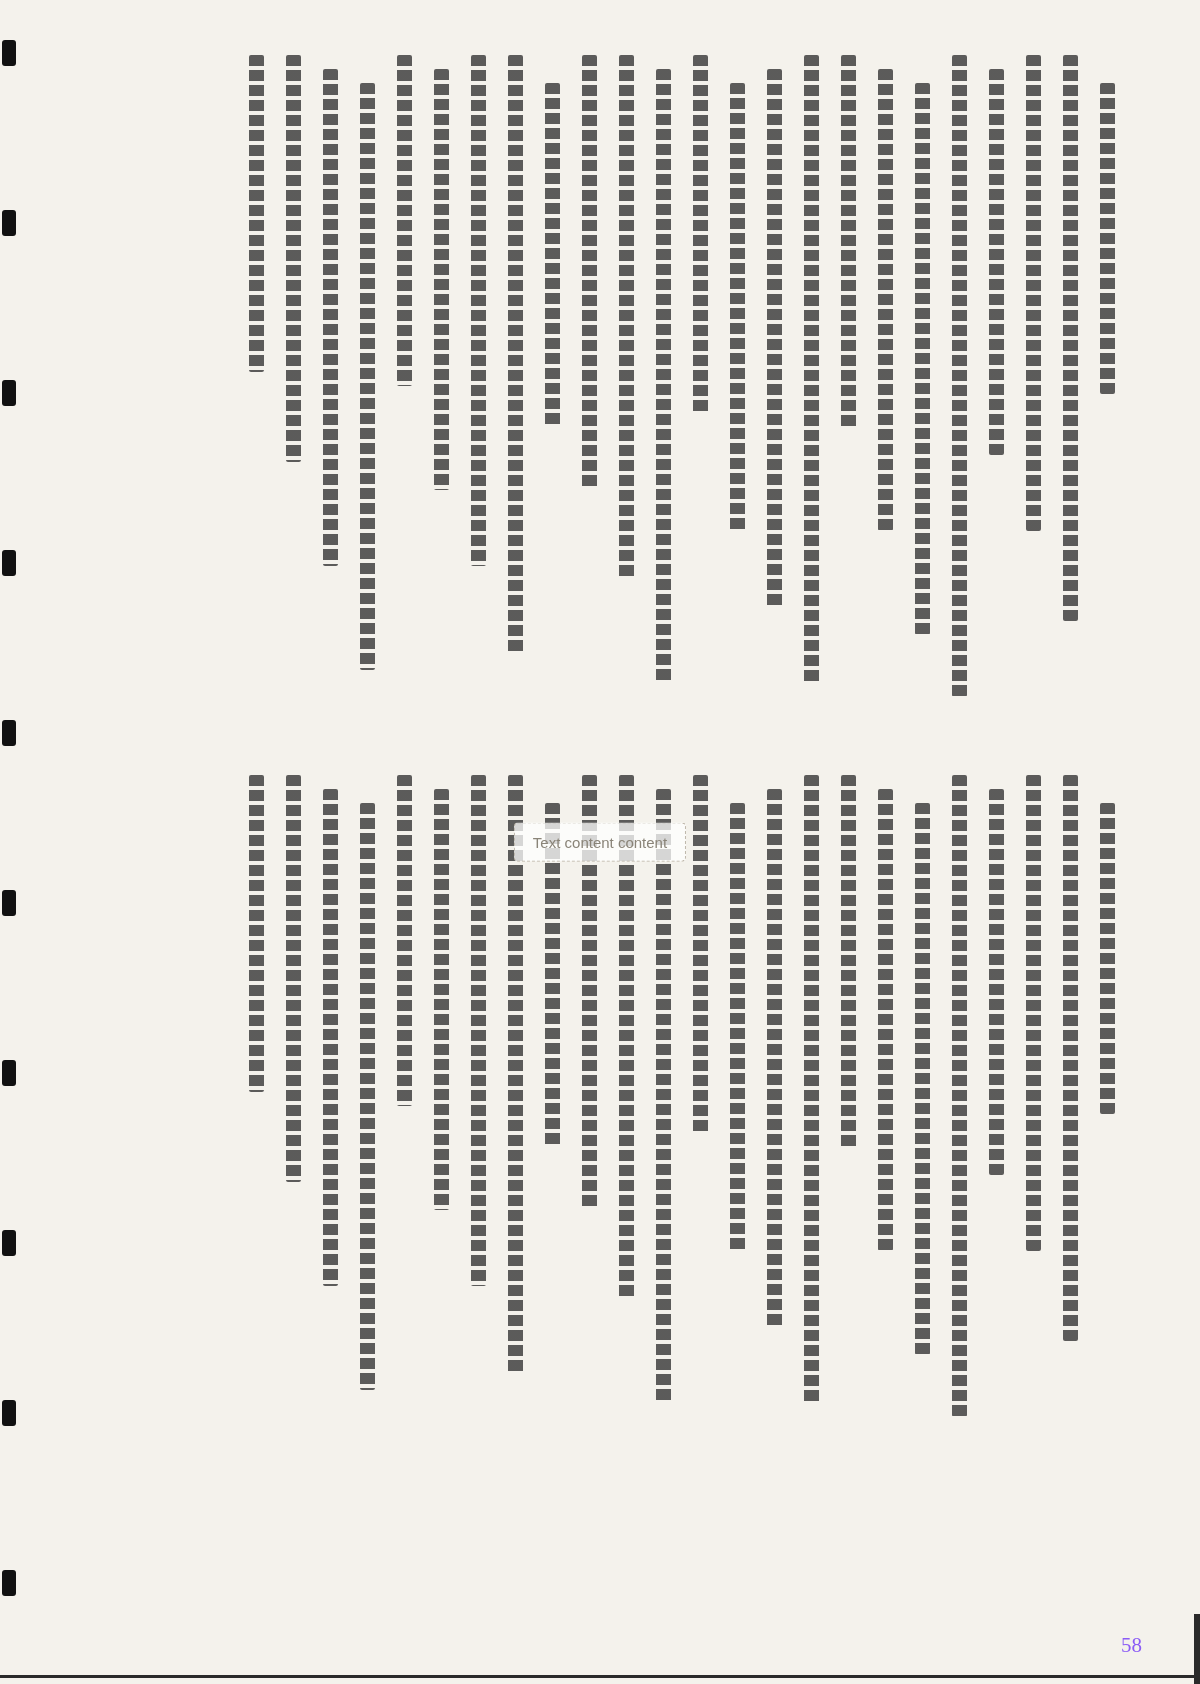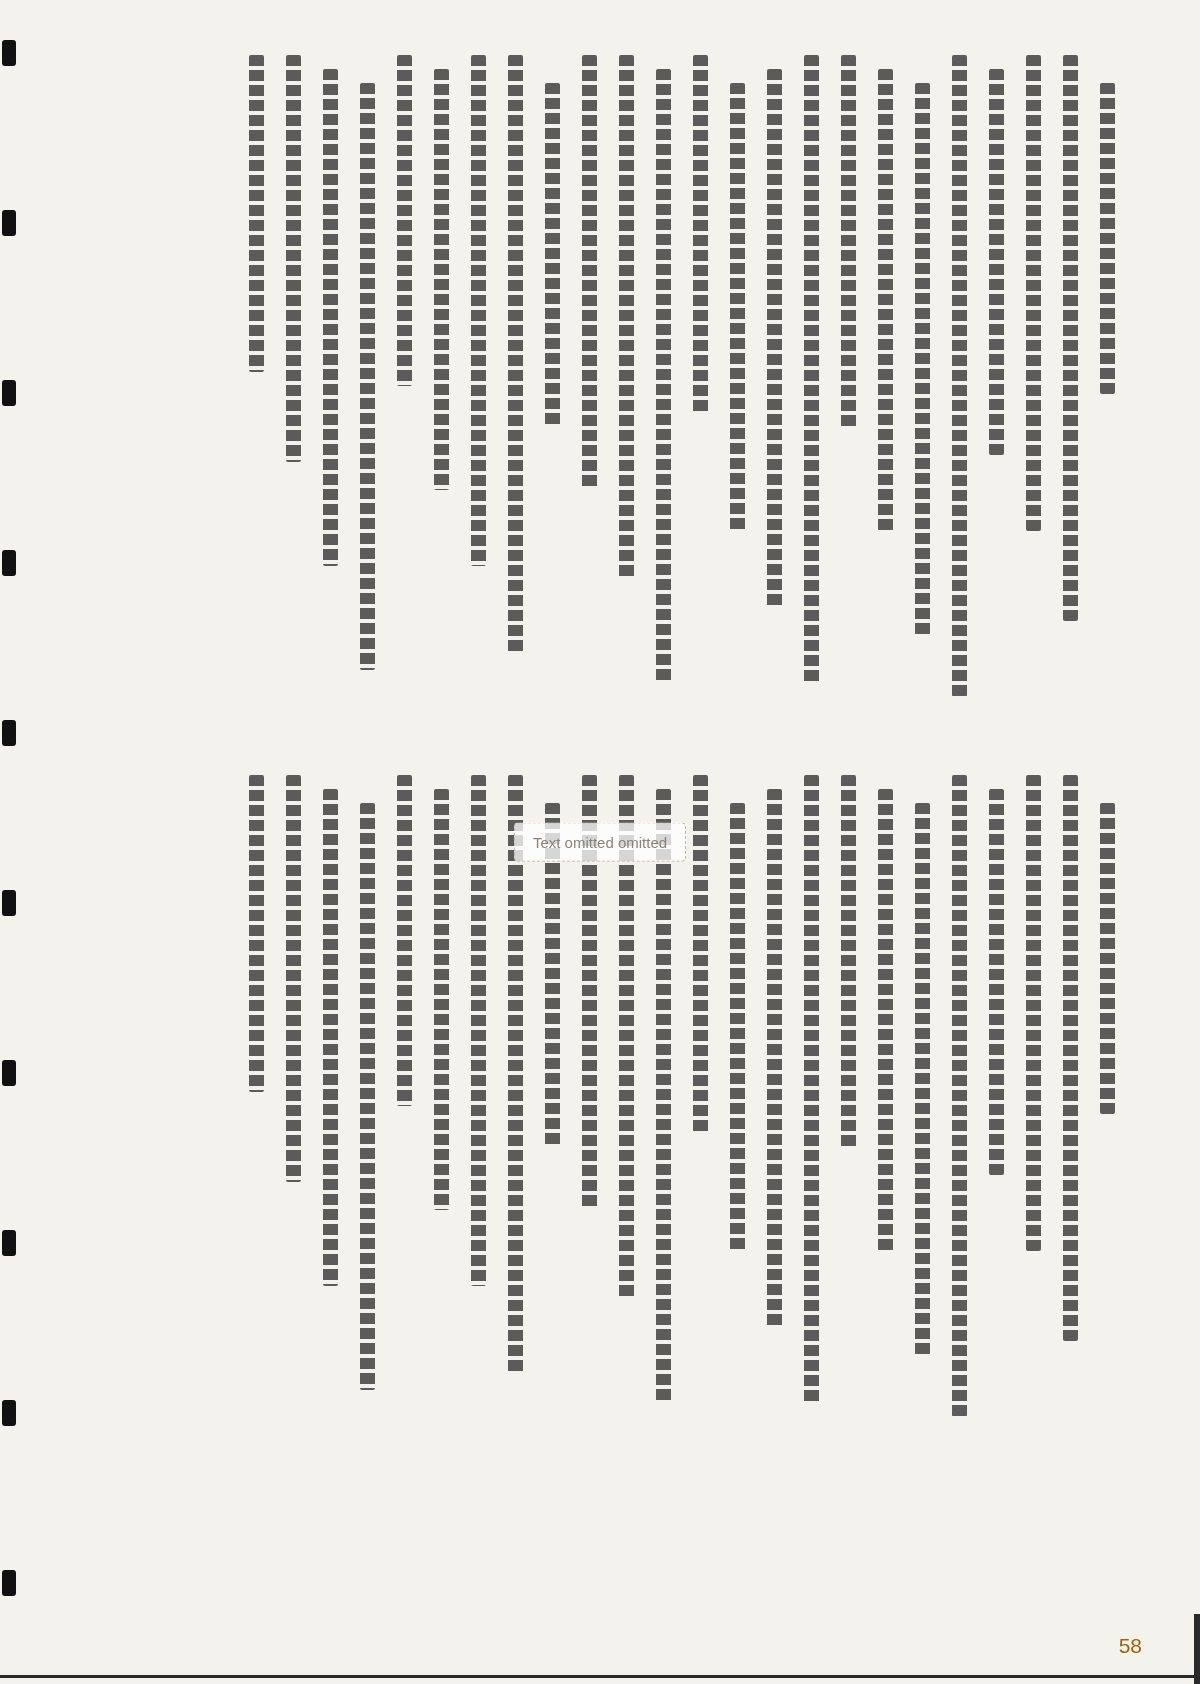--- a/index.html
+++ b/index.html
@@ -67,22 +67,22 @@
       rgba(0,0,0,0) 15px
     );
     opacity: 0.82;
     border-radius: 2px;
   }
   .page-number {
     position: absolute;
     right: 58px;
     bottom: 26px;
     font-size: 21px;
-    color: #a16207;
-    font-family: Liberation Sans, sans-serif;
+    color: #8b5cf6;
+    font-family: Liberation Serif, serif;
   }
   .redaction-note {
     position: absolute;
     left: 50%;
     top: 50%;
     transform: translate(-50%, -50%) rotate(0deg);
     font-family: "Liberation Sans", sans-serif;
     font-size: 15px;
     color: #8a8478;
     background: rgba(255,255,255,0.75);
@@ -156,20 +156,20 @@
       <div class="v-column" style="height: 87%; margin-top: 0px;"></div>
       <div class="v-column" style="height: 74%; margin-top: 0px;"></div>
       <div class="v-column" style="height: 61%; margin-top: 14px;"></div>
       <div class="v-column" style="height: 48%; margin-top: 0px;"></div>
       <div class="v-column" style="height: 85%; margin-top: 28px;"></div>
       <div class="v-column" style="height: 72%; margin-top: 14px;"></div>
       <div class="v-column" style="height: 59%; margin-top: 0px;"></div>
       <div class="v-column" style="height: 46%; margin-top: 0px;"></div>
     </div>
 
-  <div class="redaction-note">Text omitted omitted</div>
+  <div class="redaction-note">Text content content</div>
 
   <div class="page-number">58</div>
 
   <div class="scan-edge"></div>
   <div class="scan-edge-right"></div>
 
 </div>
 
 </body></html>

